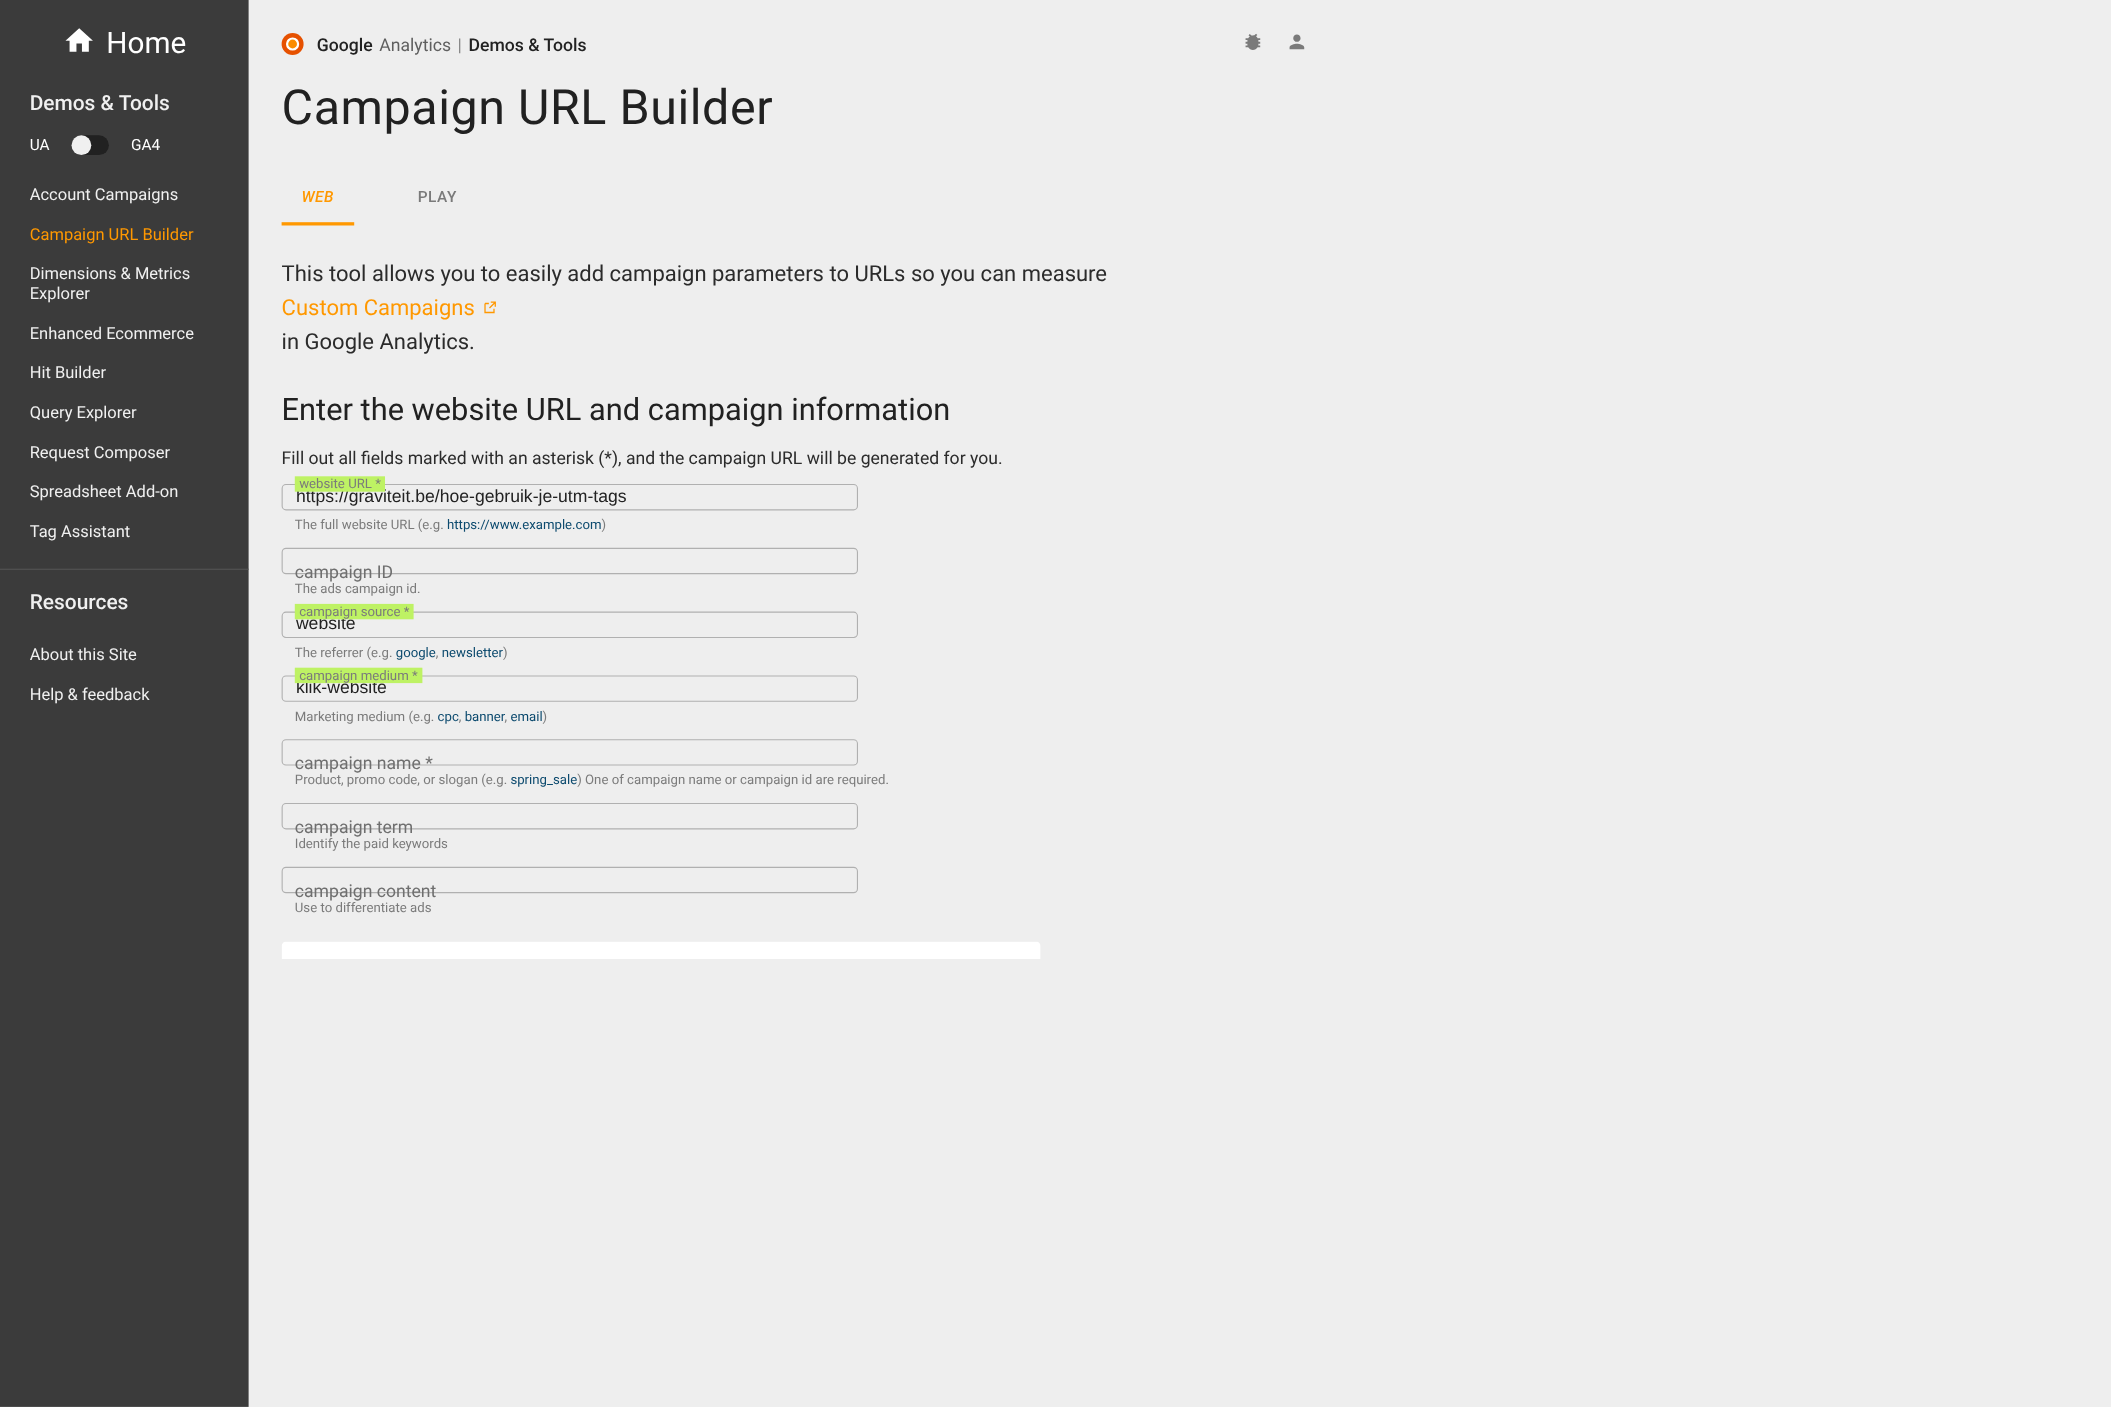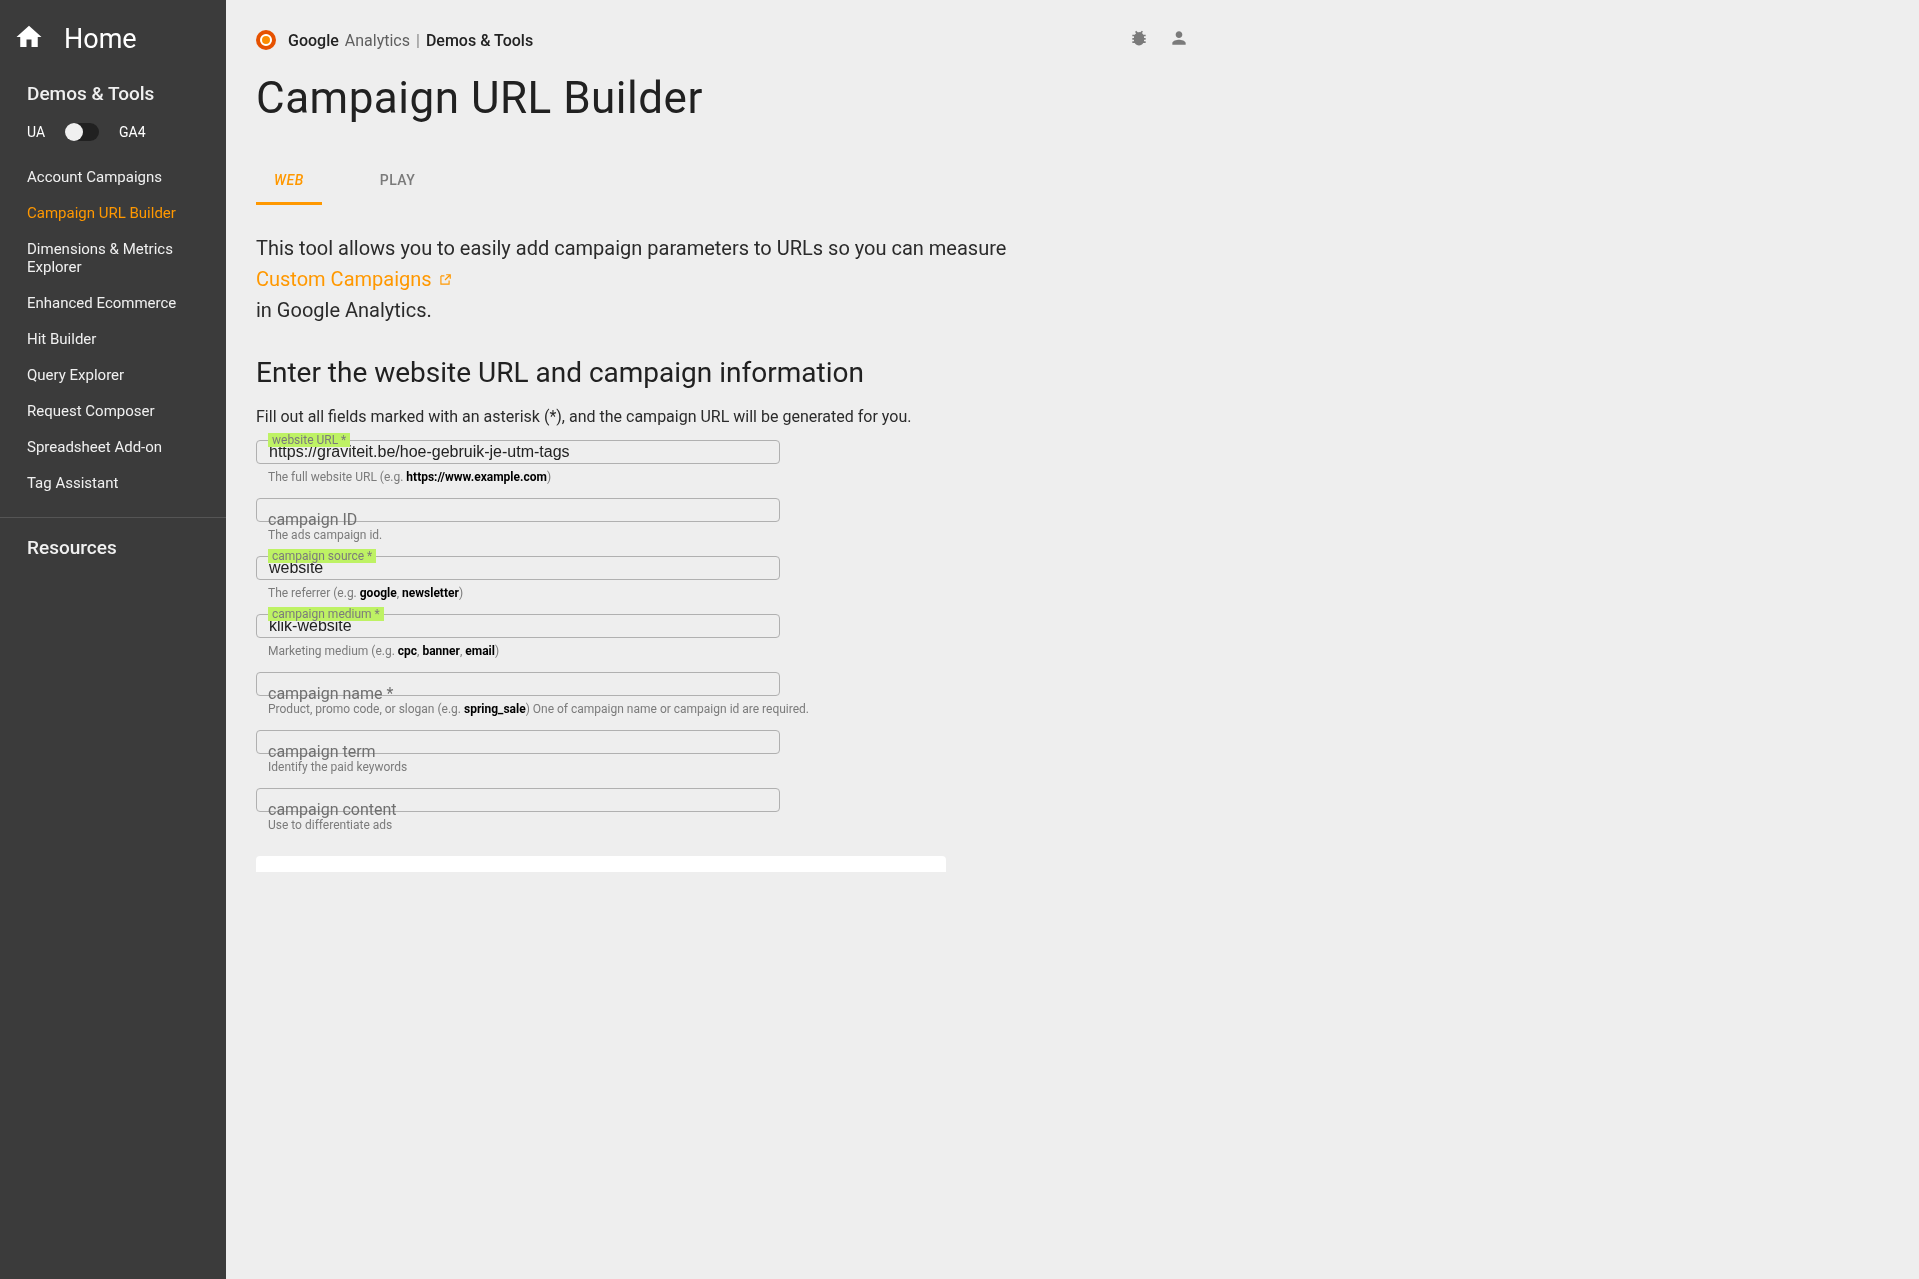--- a/index.html
+++ b/index.html
@@ -14,22 +14,23 @@
     width: 226px;
     background: #3b3b3b;
     color: #fff;
     flex-shrink: 0;
     padding-bottom: 20px;
   }
   .sidebar-home {
     display: flex;
     align-items: center;
     padding: 22px 14px 26px 14px;
-    gap: 20px;
+    gap: 10px;
     cursor: pointer;
+    justify-content: center;
   }
   .home-icon svg { width: 30px; height: 30px; fill: #fff; }
   .home-label {
     font-size: 27px;
     font-weight: 400;
   }
   .sidebar-section-title {
     padding: 0 27px;
     font-size: 19px;
     font-weight: 500;
@@ -202,21 +203,21 @@
     padding: 0 12px;
     font-size: 16px;
     color: #222;
     outline: none;
   }
   .field-hint {
     font-size: 12px;
     color: #7b7b7b;
     margin: 6px 0 0 12px;
   }
-  .field-hint strong { font-weight: 700; color: #000000; }
+  .field-hint strong { font-weight: 400; color: #0c4a6e; }
   .output-box {
     margin-top: 24px;
     width: 690px;
     height: 16px;
     background: #fff;
     border: 1px solid transparent;
     border-radius: 4px 4px 0 0;
   }
 </style>
 </head>
@@ -250,20 +251,24 @@
     <li class="nav-item">Hit Builder</li>
     <li class="nav-item">Query Explorer</li>
     <li class="nav-item">Request Composer</li>
     <li class="nav-item">Spreadsheet Add-on</li>
     <li class="nav-item">Tag Assistant</li>
   </ul>
 
   <hr class="sidebar-divider">
 
   <div class="sidebar-section-title">Resources</div>
+  <ul class="nav-list">
+    <li class="nav-item">About this Site</li>
+    <li class="nav-item">Help &amp; feedback</li>
+  </ul>
 </aside>
 
 <main class="main">
   <div class="header">
     <div class="brand">
       <div class="brand-logo"></div>
       <div class="brand-text">
         <span class="brand-google">Google</span>
         <span class="brand-analytics">Analytics</span>
         <span class="brand-sep">|</span>

